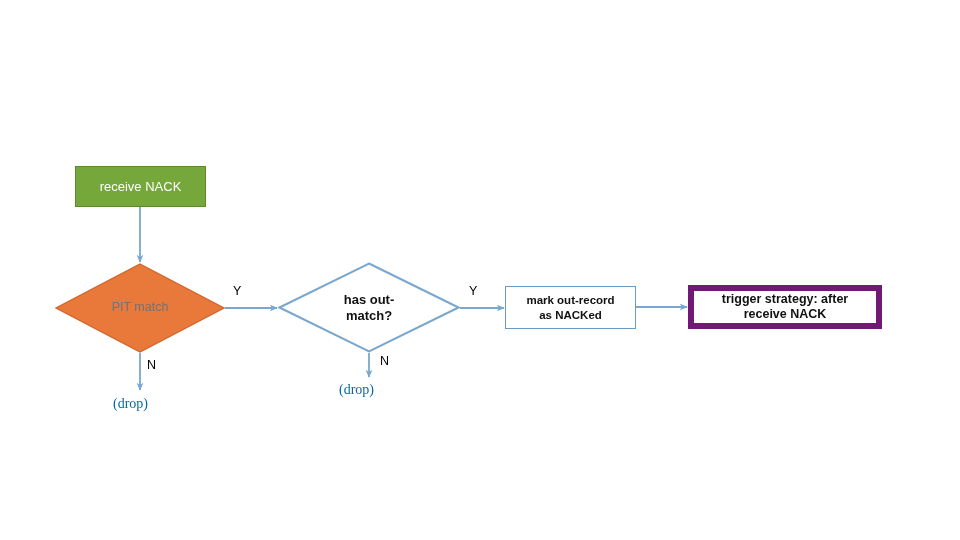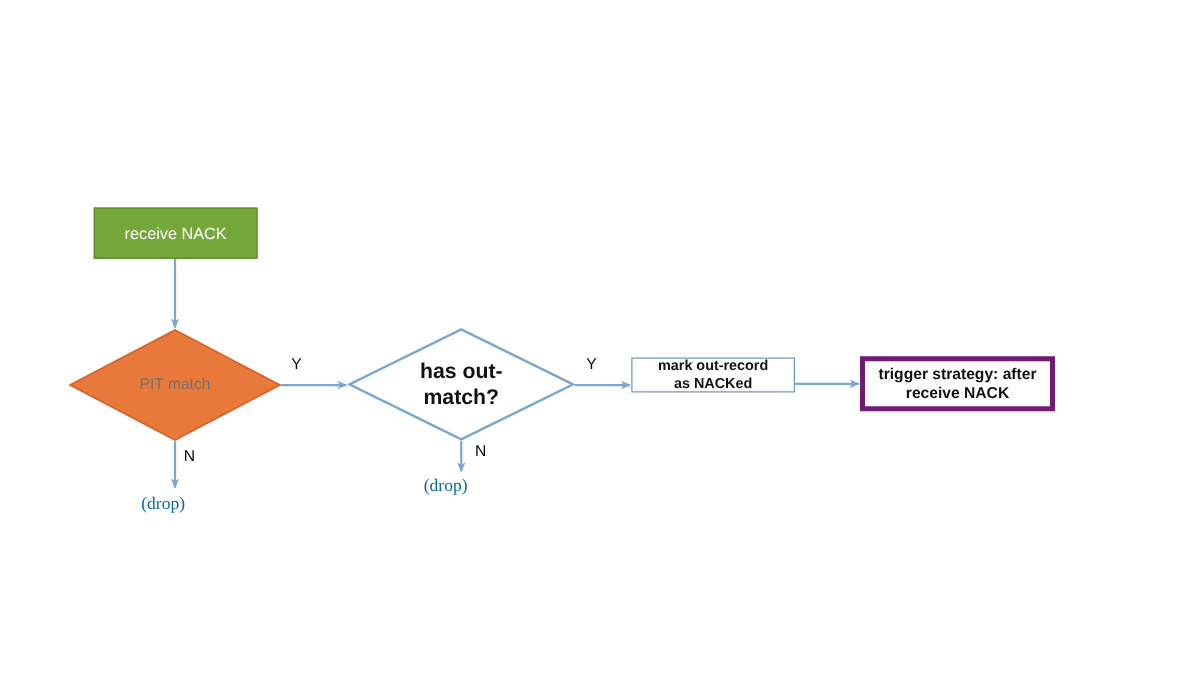--- a/index.html
+++ b/index.html
@@ -60,35 +60,35 @@
     background: #76a73a;
     border: 1px solid #5b8a28;
     color: #ffffff;
     font-size: 13px;
   }
 
   #node-mark-out-record {
     left: 505px;
     top: 286px;
     width: 131px;
-    height: 28px;
+    height: 43px;
     background: #ffffff;
     border: 1.6px solid #6b9bc3;
     color: #111111;
     font-size: 11.5px;
     font-weight: bold;
   }
 
   #node-trigger-strategy {
     left: 688px;
     top: 285px;
-    width: 156px;
+    width: 194px;
     height: 44px;
     background: #ffffff;
-    border: 4px solid #701a75;
+    border: 6px solid #701a75;
     color: #111111;
     font-size: 12.5px;
     font-weight: bold;
     justify-content: center;
   }
 
   
   .diamond-wrap {
     position: absolute;
   }
@@ -122,21 +122,21 @@
   }
 
   #node-has-out-record {
     left: 278px;
     top: 262px;
     width: 182px;
     height: 91px;
   }
   #node-has-out-record .diamond-text {
     color: #111111;
-    font-size: 17px;
+    font-size: 13px;
     font-weight: bold;
     line-height: 1.25;
   }
 
   
   #connectors {
     position: absolute;
     left: 0;
     top: 0;
     width: 960px;

